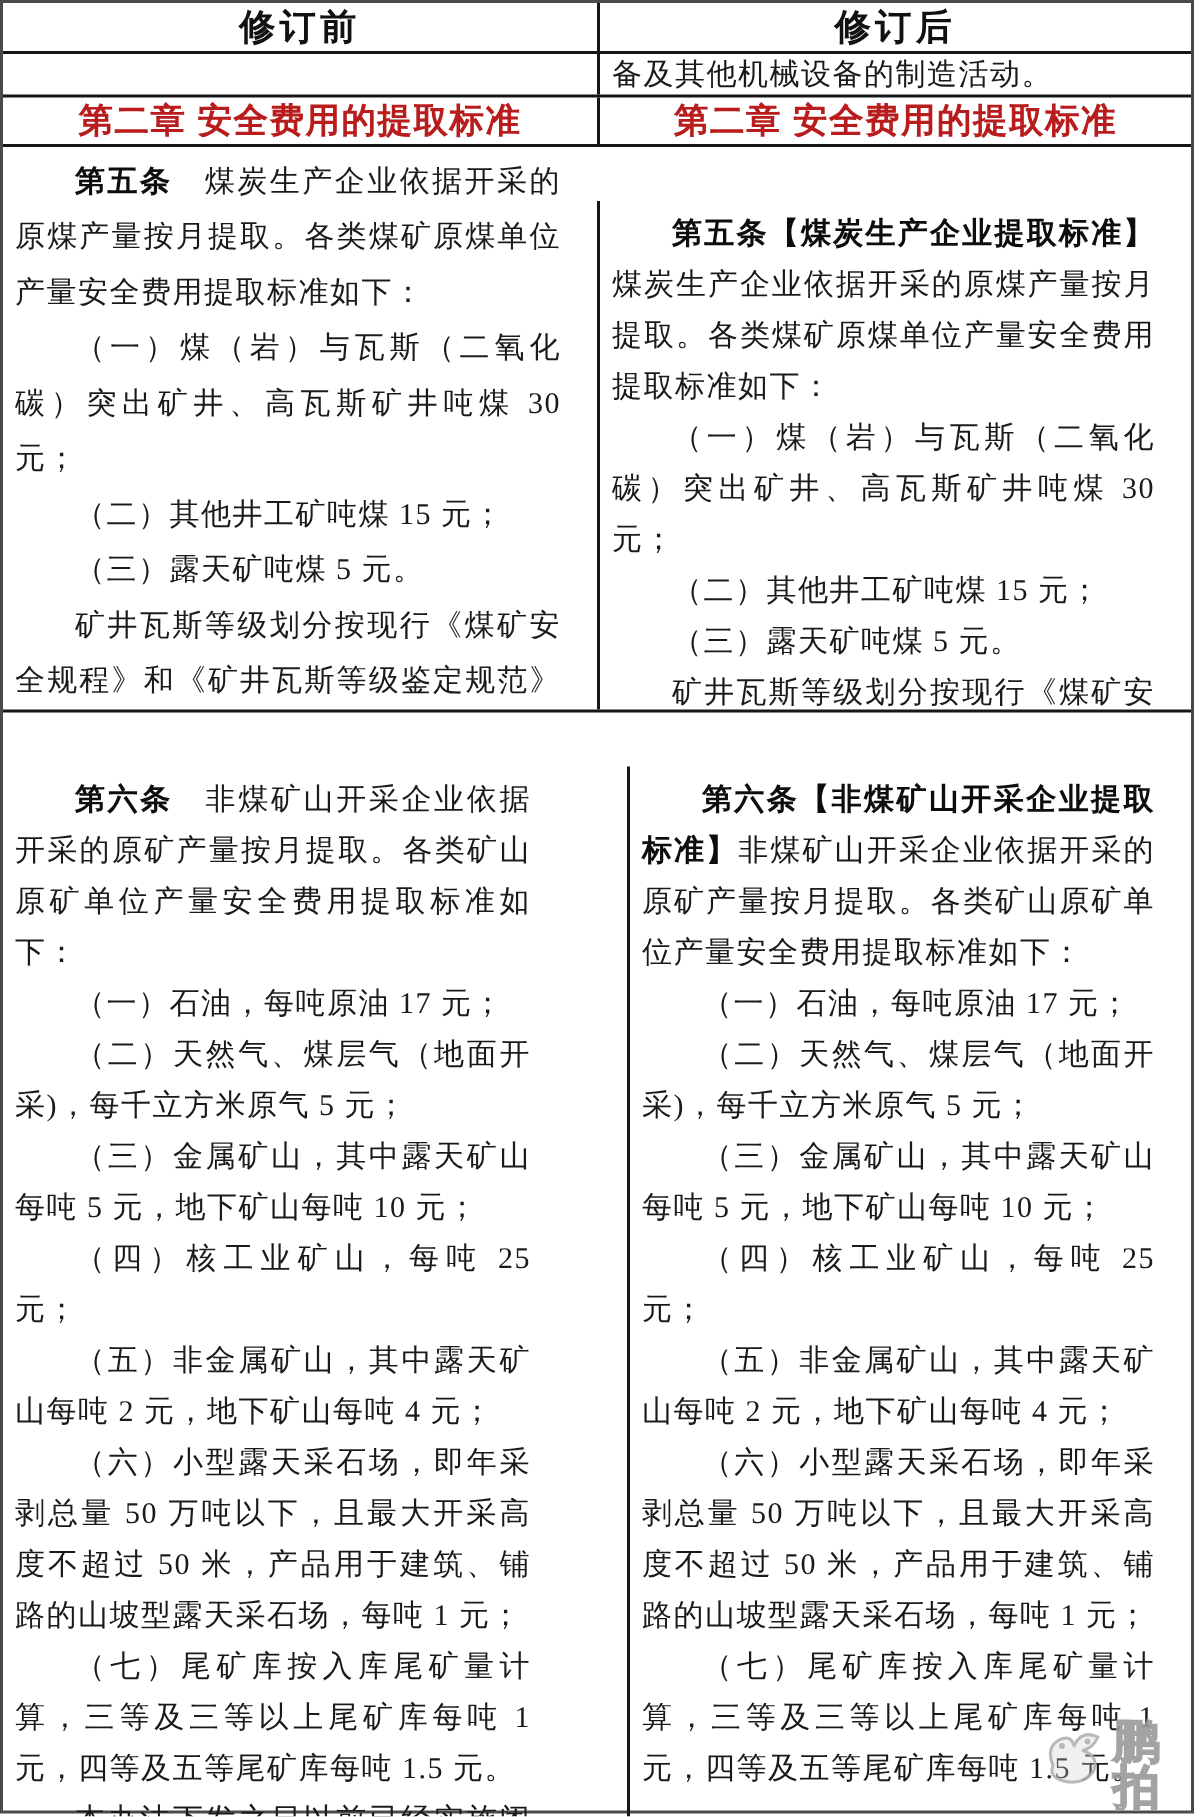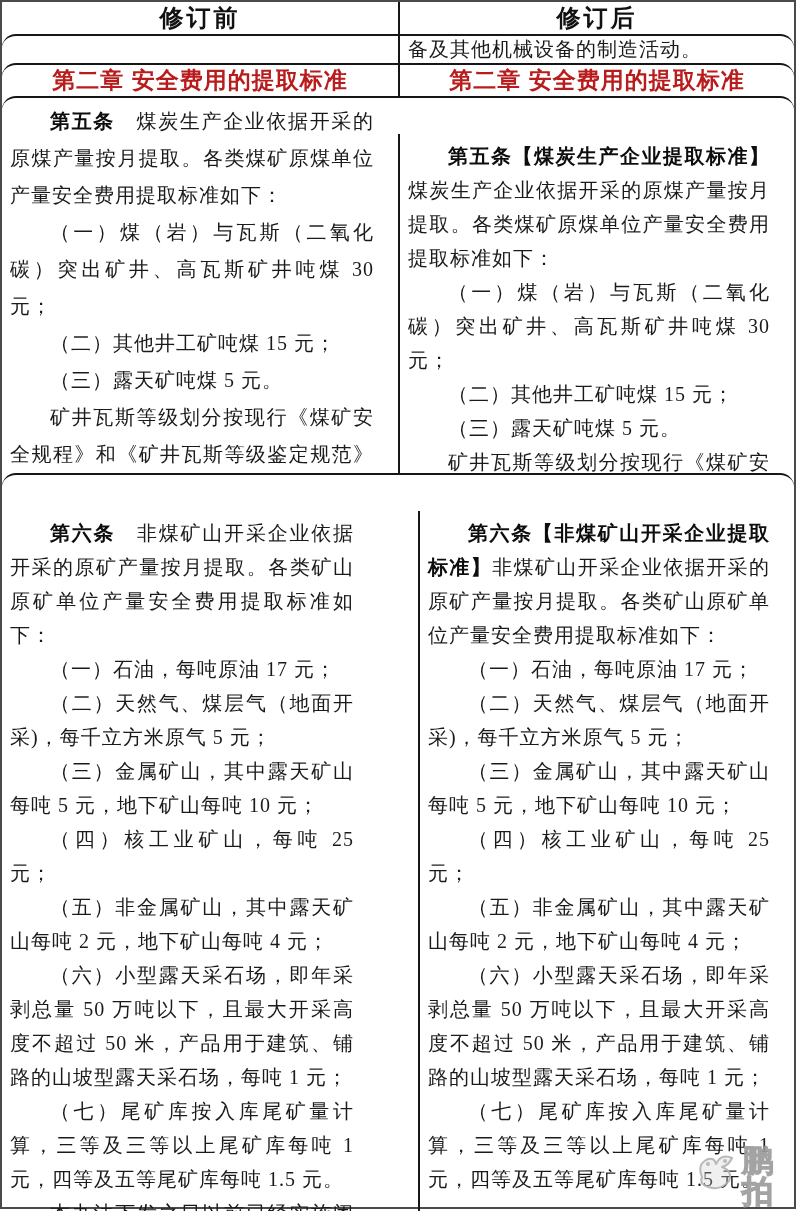--- a/index.html
+++ b/index.html
@@ -12,21 +12,21 @@
     font-family:"Liberation Serif", serif;
     color:#1a1a1a;
   }
   .doc-table{
     position:absolute;left:0;top:0;
     width:796px;height:1209px;
     border:2px solid #4a4a4a;
     box-sizing:border-box;
     display:flex;flex-direction:column;
   }
-  .row{display:flex;flex-direction:row;box-sizing:border-box;border-radius:14px;}
+  .row{display:flex;flex-direction:row;box-sizing:border-box;}
   .row + .row{border-top:2px solid #161616;}
   .cell{
     box-sizing:border-box;
     width:50%;
     overflow:hidden;
   }
   .cell + .cell{border-left:2px solid #161616;}
 
   
   .header-row{height:55px;}

